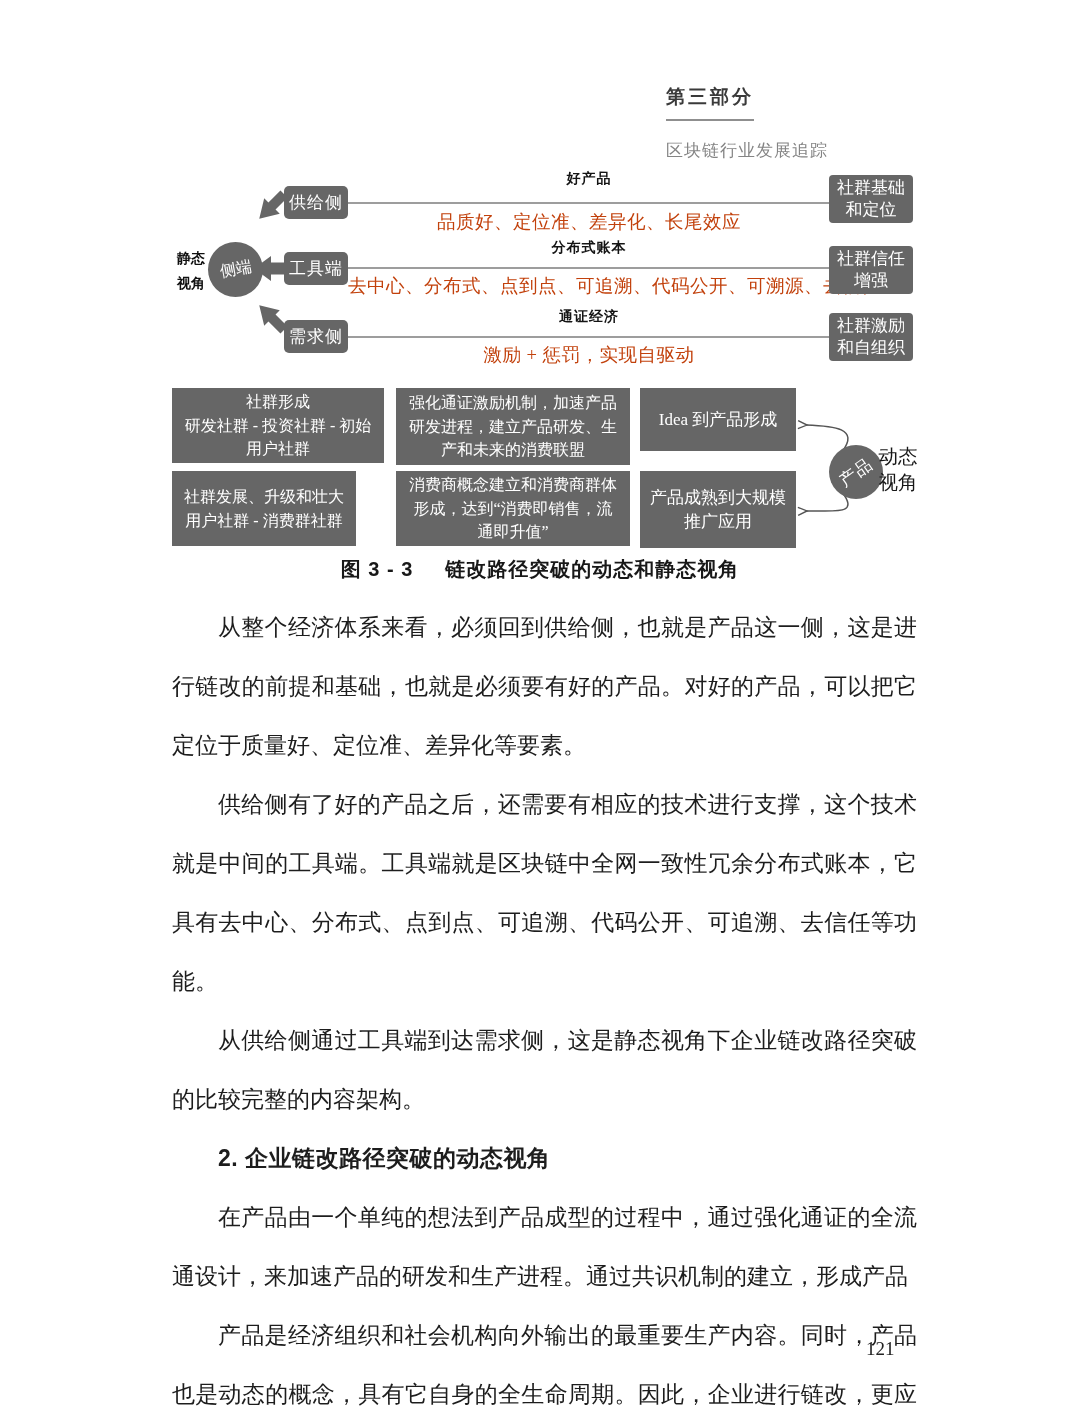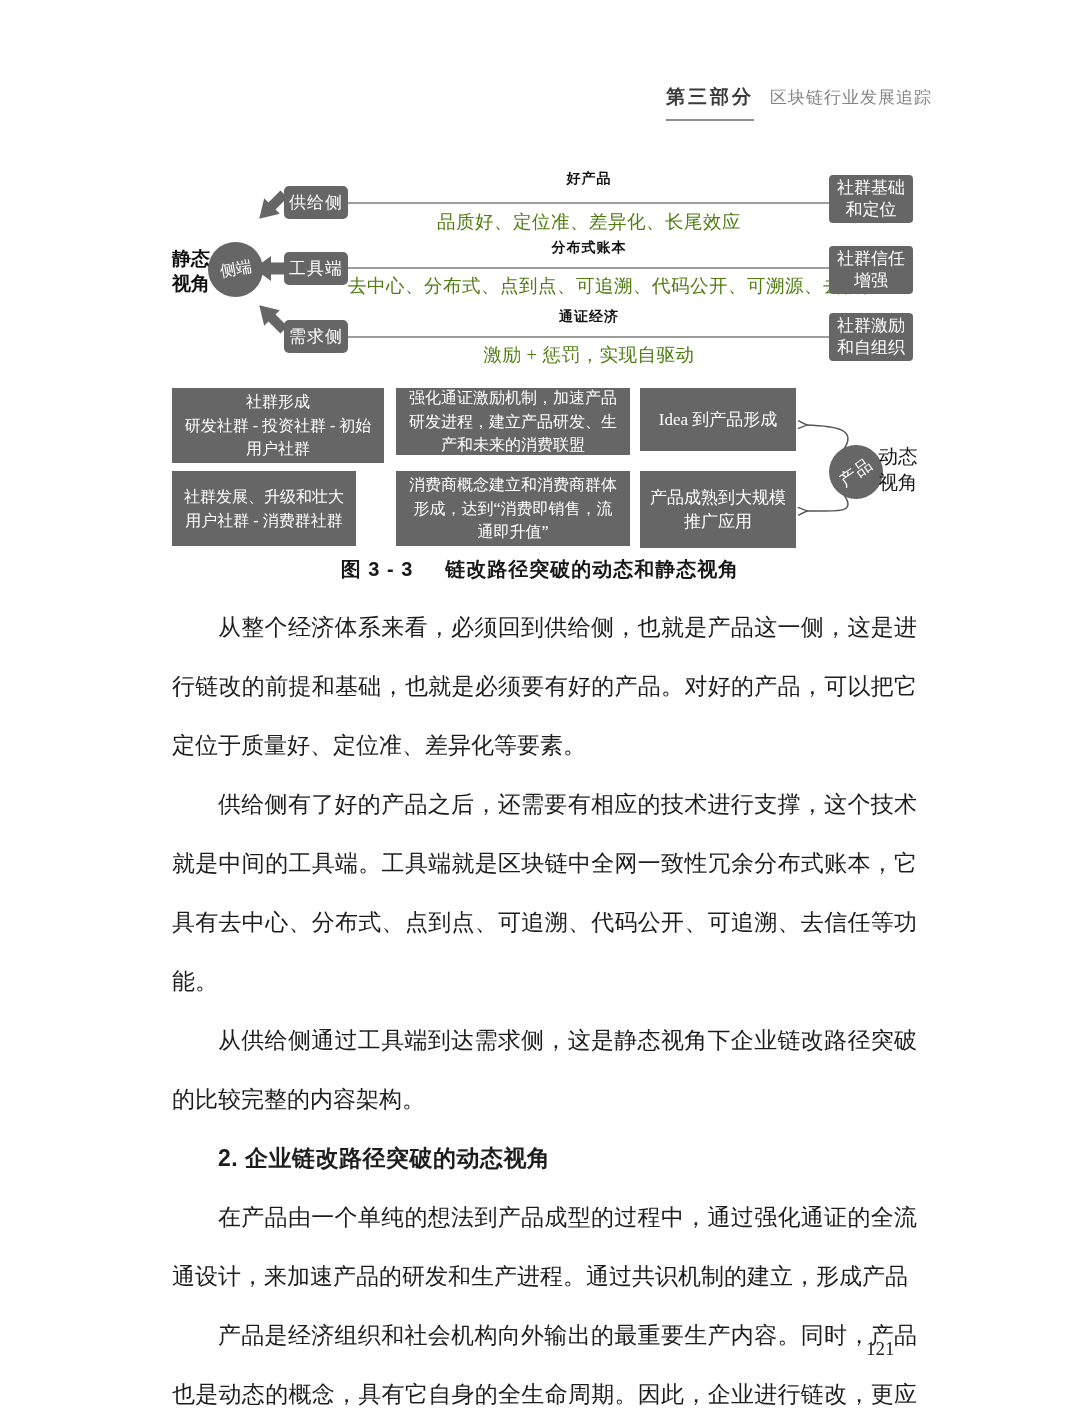--- a/index.html
+++ b/index.html
@@ -21,20 +21,21 @@
 
   
   .header {
     position: absolute;
     top: 84px;
     left: 666px;
     display: flex;
     align-items: flex-start;
     gap: 16px;
     font-family: "Liberation Sans", "DejaVu Sans", sans-serif;
+    flex-direction: column;
   }
   .part-label {
     font-weight: bold;
     font-size: 19px;
     letter-spacing: 3px;
     color: #3a3a3a;
     padding-bottom: 9px;
     border-bottom: 2px solid #8f8f8f;
   }
   .part-title {
@@ -65,54 +66,54 @@
     position: absolute; left: 38px; top: 82px;
     width: 55px; height: 55px; border-radius: 50%;
     background: var(--box-gray); color: #fff;
     display: flex; align-items: center; justify-content: center;
     font-size: 16px;
   }
   .side-circle span { transform: rotate(-10deg); }
 
   .static-label {
     position: absolute; left: 0; top: 86px; width: 42px;
-    font-weight: 700; font-size: 19px; line-height: 25px;
+    font-weight: 700; font-size: 14px; line-height: 25px;
     white-space: pre-line; text-align: center; color: #101010;
   }
 
   .line-title {
     position: absolute; left: 178px; width: 482px;
     text-align: center; font-family: "Liberation Sans", "DejaVu Sans", sans-serif;
     font-weight: bold; font-size: 14px; color: #141414; letter-spacing: 1px;
   }
   #title-1 { top: 10px; } #title-2 { top: 79px; } #title-3 { top: 148px; }
 
   .line-desc {
     position: absolute; left: 178px; width: 482px;
-    text-align: center; font-size: 18.5px; color: #4d7c0f;
+    text-align: center; font-size: 18.5px; color: #c2410c;
     white-space: nowrap; letter-spacing: 0.5px;
   }
   #desc-1 { top: 49px; } #desc-2 { top: 113px; } #desc-3 { top: 182px; }
 
   .outcome-box {
     position: absolute; left: 659px; width: 84px; height: 48px;
     background: var(--box-gray); color: #fff; border-radius: 4px;
     display: flex; align-items: center; justify-content: center;
     text-align: center; font-size: 17px; line-height: 22px; white-space: pre-line;
   }
   #outcome-1 { top: 15px; } #outcome-2 { top: 86px; } #outcome-3 { top: 153px; }
 
   .grid-box {
     position: absolute;
     background: var(--box-gray); color: #fff;
     display: flex; align-items: center; justify-content: center;
     text-align: center; font-size: 16px; line-height: 23.5px; white-space: pre-line;
   }
   #grid-a { left: 2px;   top: 228px; width: 212px; height: 75px; }
-  #grid-b { left: 226px; top: 228px; width: 234px; height: 67px; }
+  #grid-b { left: 226px; top: 228px; width: 234px; height: 77px; }
   #grid-c { left: 470px; top: 228px; width: 156px; height: 63px; font-size: 17px; }
   #grid-d { left: 2px;   top: 311px; width: 184px; height: 75px; }
   #grid-e { left: 226px; top: 311px; width: 234px; height: 75px; }
   #grid-f { left: 470px; top: 311px; width: 156px; height: 77px; font-size: 17px; }
 
   .product-circle {
     position: absolute; left: 659px; top: 285px;
     width: 54px; height: 54px; border-radius: 50%;
     background: var(--box-gray); color: #fff;
     display: flex; align-items: center; justify-content: center;

